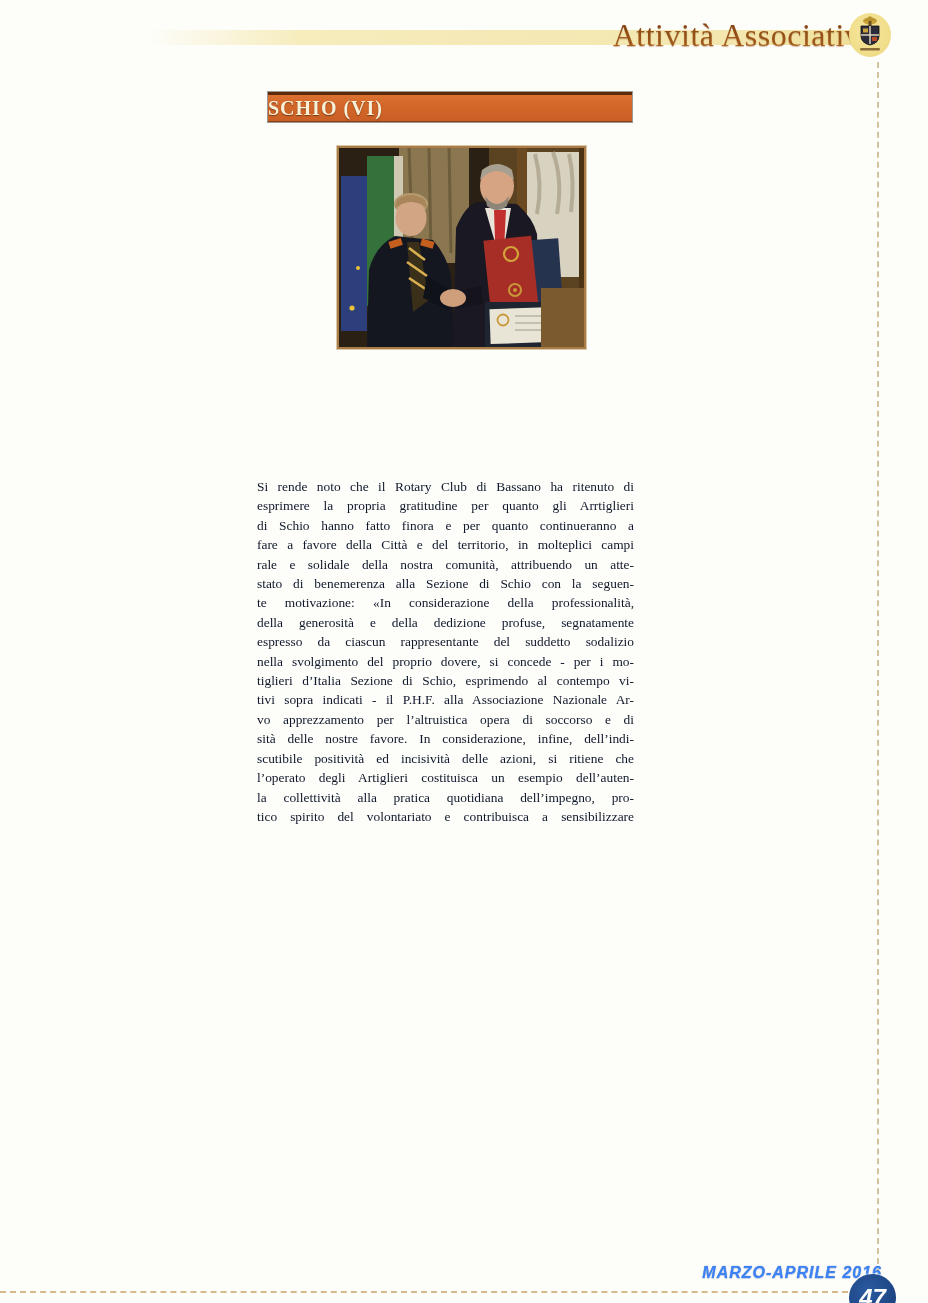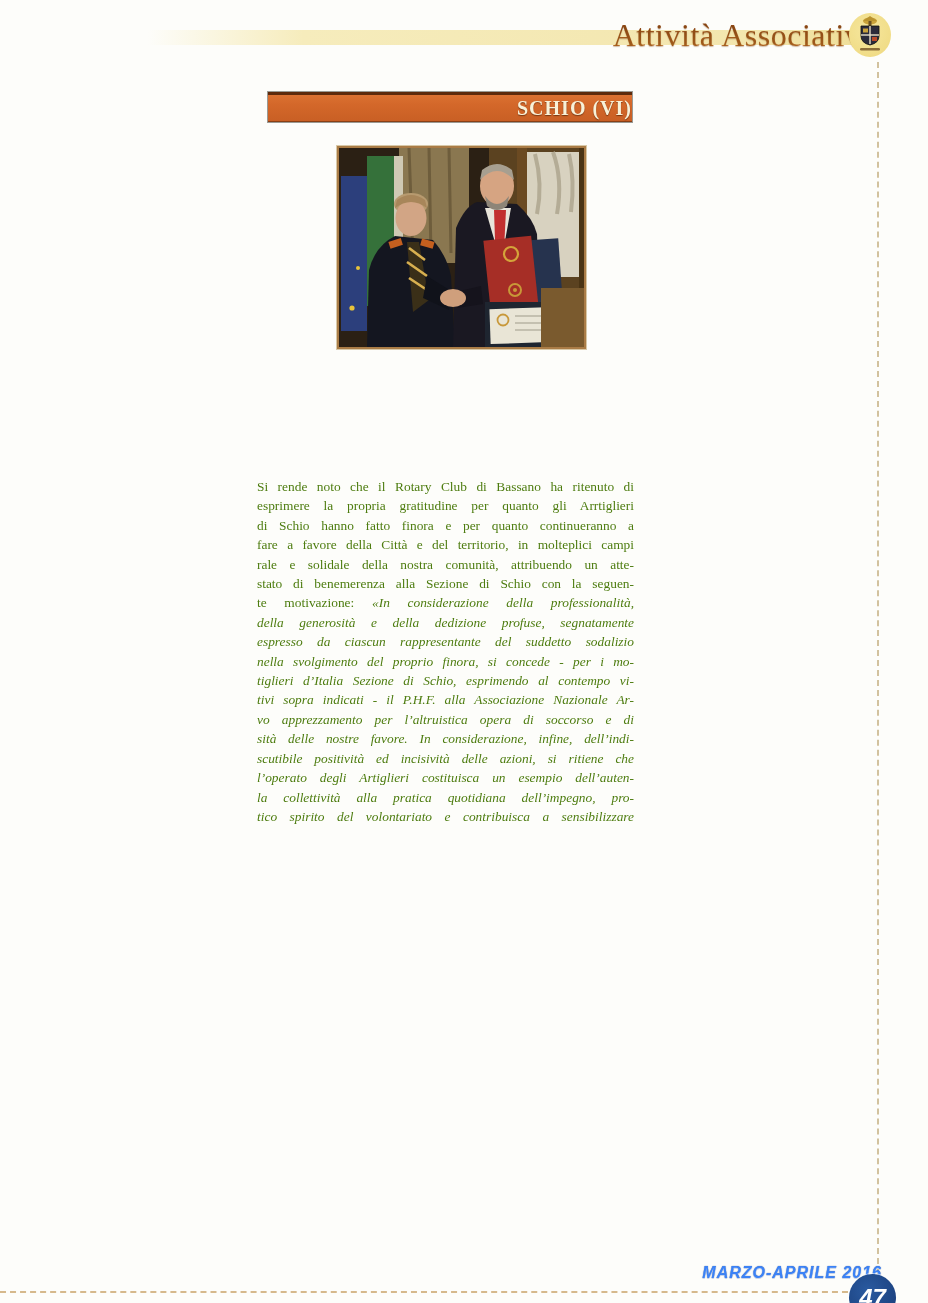--- a/index.html
+++ b/index.html
@@ -34,43 +34,43 @@
   #edge-blue{position:absolute; right:0; top:0; width:7px; height:253px; background:#1d3a70;}
   #edge-cap{position:absolute; right:0; top:253px; width:8px; height:7px; background:#3a3a38;}
   #edge-gray{position:absolute; right:0; top:263px; width:6px; height:1040px;
     background:linear-gradient(to left,#979793,#c9c9c3);}
   
   #section-banner{
     position:absolute; left:267px; top:91px; width:364px; height:30px;
     background:linear-gradient(#dd7434,#d4682a 40%,#c85f24);
     border:1px solid #9a9a94;
     box-shadow:inset 0 3px 0 #5d2a0c, inset 0 -1px 0 #8a3f14;
-    display:flex; align-items:center; justify-content:flex-end;
+    display:flex; align-items:center; justify-content:flex-start;
   }
   #section-banner span{
     font-weight:bold; font-size:20px; letter-spacing:1px; color:#f8f1d8;
     text-shadow:0 1px 1px rgba(60,25,5,.6); padding-top:2px;
   }
   
   #photo-frame{
     position:absolute; left:337px; top:146px; width:245px; height:199px;
     border:2px solid #aa7c46; box-shadow:0 0 0 1px #d9c9a8;
     background:#2b2014;
   }
   #photo-frame svg{display:block;}
   
   #article{
     position:absolute; left:257px; top:477px; width:377px;
-    font-size:13.4px; line-height:19.42px; color:#4d7c0f;
+    font-size:13.4px; line-height:19.42px; color:#0f172a;
     word-spacing:-0.5px;
   }
   .tline{white-space:nowrap; text-align:justify; text-align-last:justify;
     height:19.42px; overflow:visible;}
   .tline.last{text-align-last:left;}
-  .it{font-style:italic;}
+  .it{}
   
   #issue-label{
     position:absolute; right:82px; top:1264px;
     font-family:"Liberation Sans", sans-serif; font-weight:bold; font-style:italic;
     font-size:16px; letter-spacing:1px; color:#3b82f6;
     text-shadow:0 1px 0 #c9d4e8, 0 0 1px #2a4a8a;
   }
   #page-circle{
     position:absolute; left:849px; top:1274px; width:47px; height:47px;
     border-radius:50%; background:radial-gradient(circle at 40% 35%, #2a5aa0, #173a75);
@@ -165,21 +165,21 @@
   <div id="article">
       <div class="tline"><span>Si rende noto che il Rotary Club di Bassano ha ritenuto di</span></div>
       <div class="tline"><span>esprimere la propria gratitudine per quanto gli Arrtiglieri</span></div>
       <div class="tline"><span>di Schio hanno fatto finora e per quanto continueranno a</span></div>
       <div class="tline"><span>fare a favore della Città e del territorio, in molteplici campi</span></div>
       <div class="tline"><span>rale e solidale della nostra comunità, attribuendo un atte-</span></div>
       <div class="tline"><span>stato di benemerenza alla Sezione di Schio con la seguen-</span></div>
       <div class="tline"><span>te motivazione: </span><span class="it">«In considerazione della professionalità,</span></div>
       <div class="tline"><span class="it">della generosità e della dedizione profuse, segnatamente</span></div>
       <div class="tline"><span class="it">espresso da ciascun rappresentante del suddetto sodalizio</span></div>
-      <div class="tline"><span class="it">nella svolgimento del proprio finora, si concede - per i mo-</span></div>
+      <div class="tline"><span class="it">nella svolgimento del proprio dovere, si concede - per i mo-</span></div>
       <div class="tline"><span class="it">tiglieri d’Italia Sezione di Schio, esprimendo al contempo vi-</span></div>
       <div class="tline"><span class="it">tivi sopra indicati - il P.H.F. alla Associazione Nazionale Ar-</span></div>
       <div class="tline"><span class="it">vo apprezzamento per l’altruistica opera di soccorso e di</span></div>
       <div class="tline"><span class="it">sità delle nostre favore. In considerazione, infine, dell’indi-</span></div>
       <div class="tline"><span class="it">scutibile positività ed incisività delle azioni, si ritiene che</span></div>
       <div class="tline"><span class="it">l’operato degli Artiglieri costituisca un esempio dell’auten-</span></div>
       <div class="tline"><span class="it">la collettività alla pratica quotidiana dell’impegno, pro-</span></div>
       <div class="tline"><span class="it">tico spirito del volontariato e contribuisca a sensibilizzare</span></div>
     </div>
 

